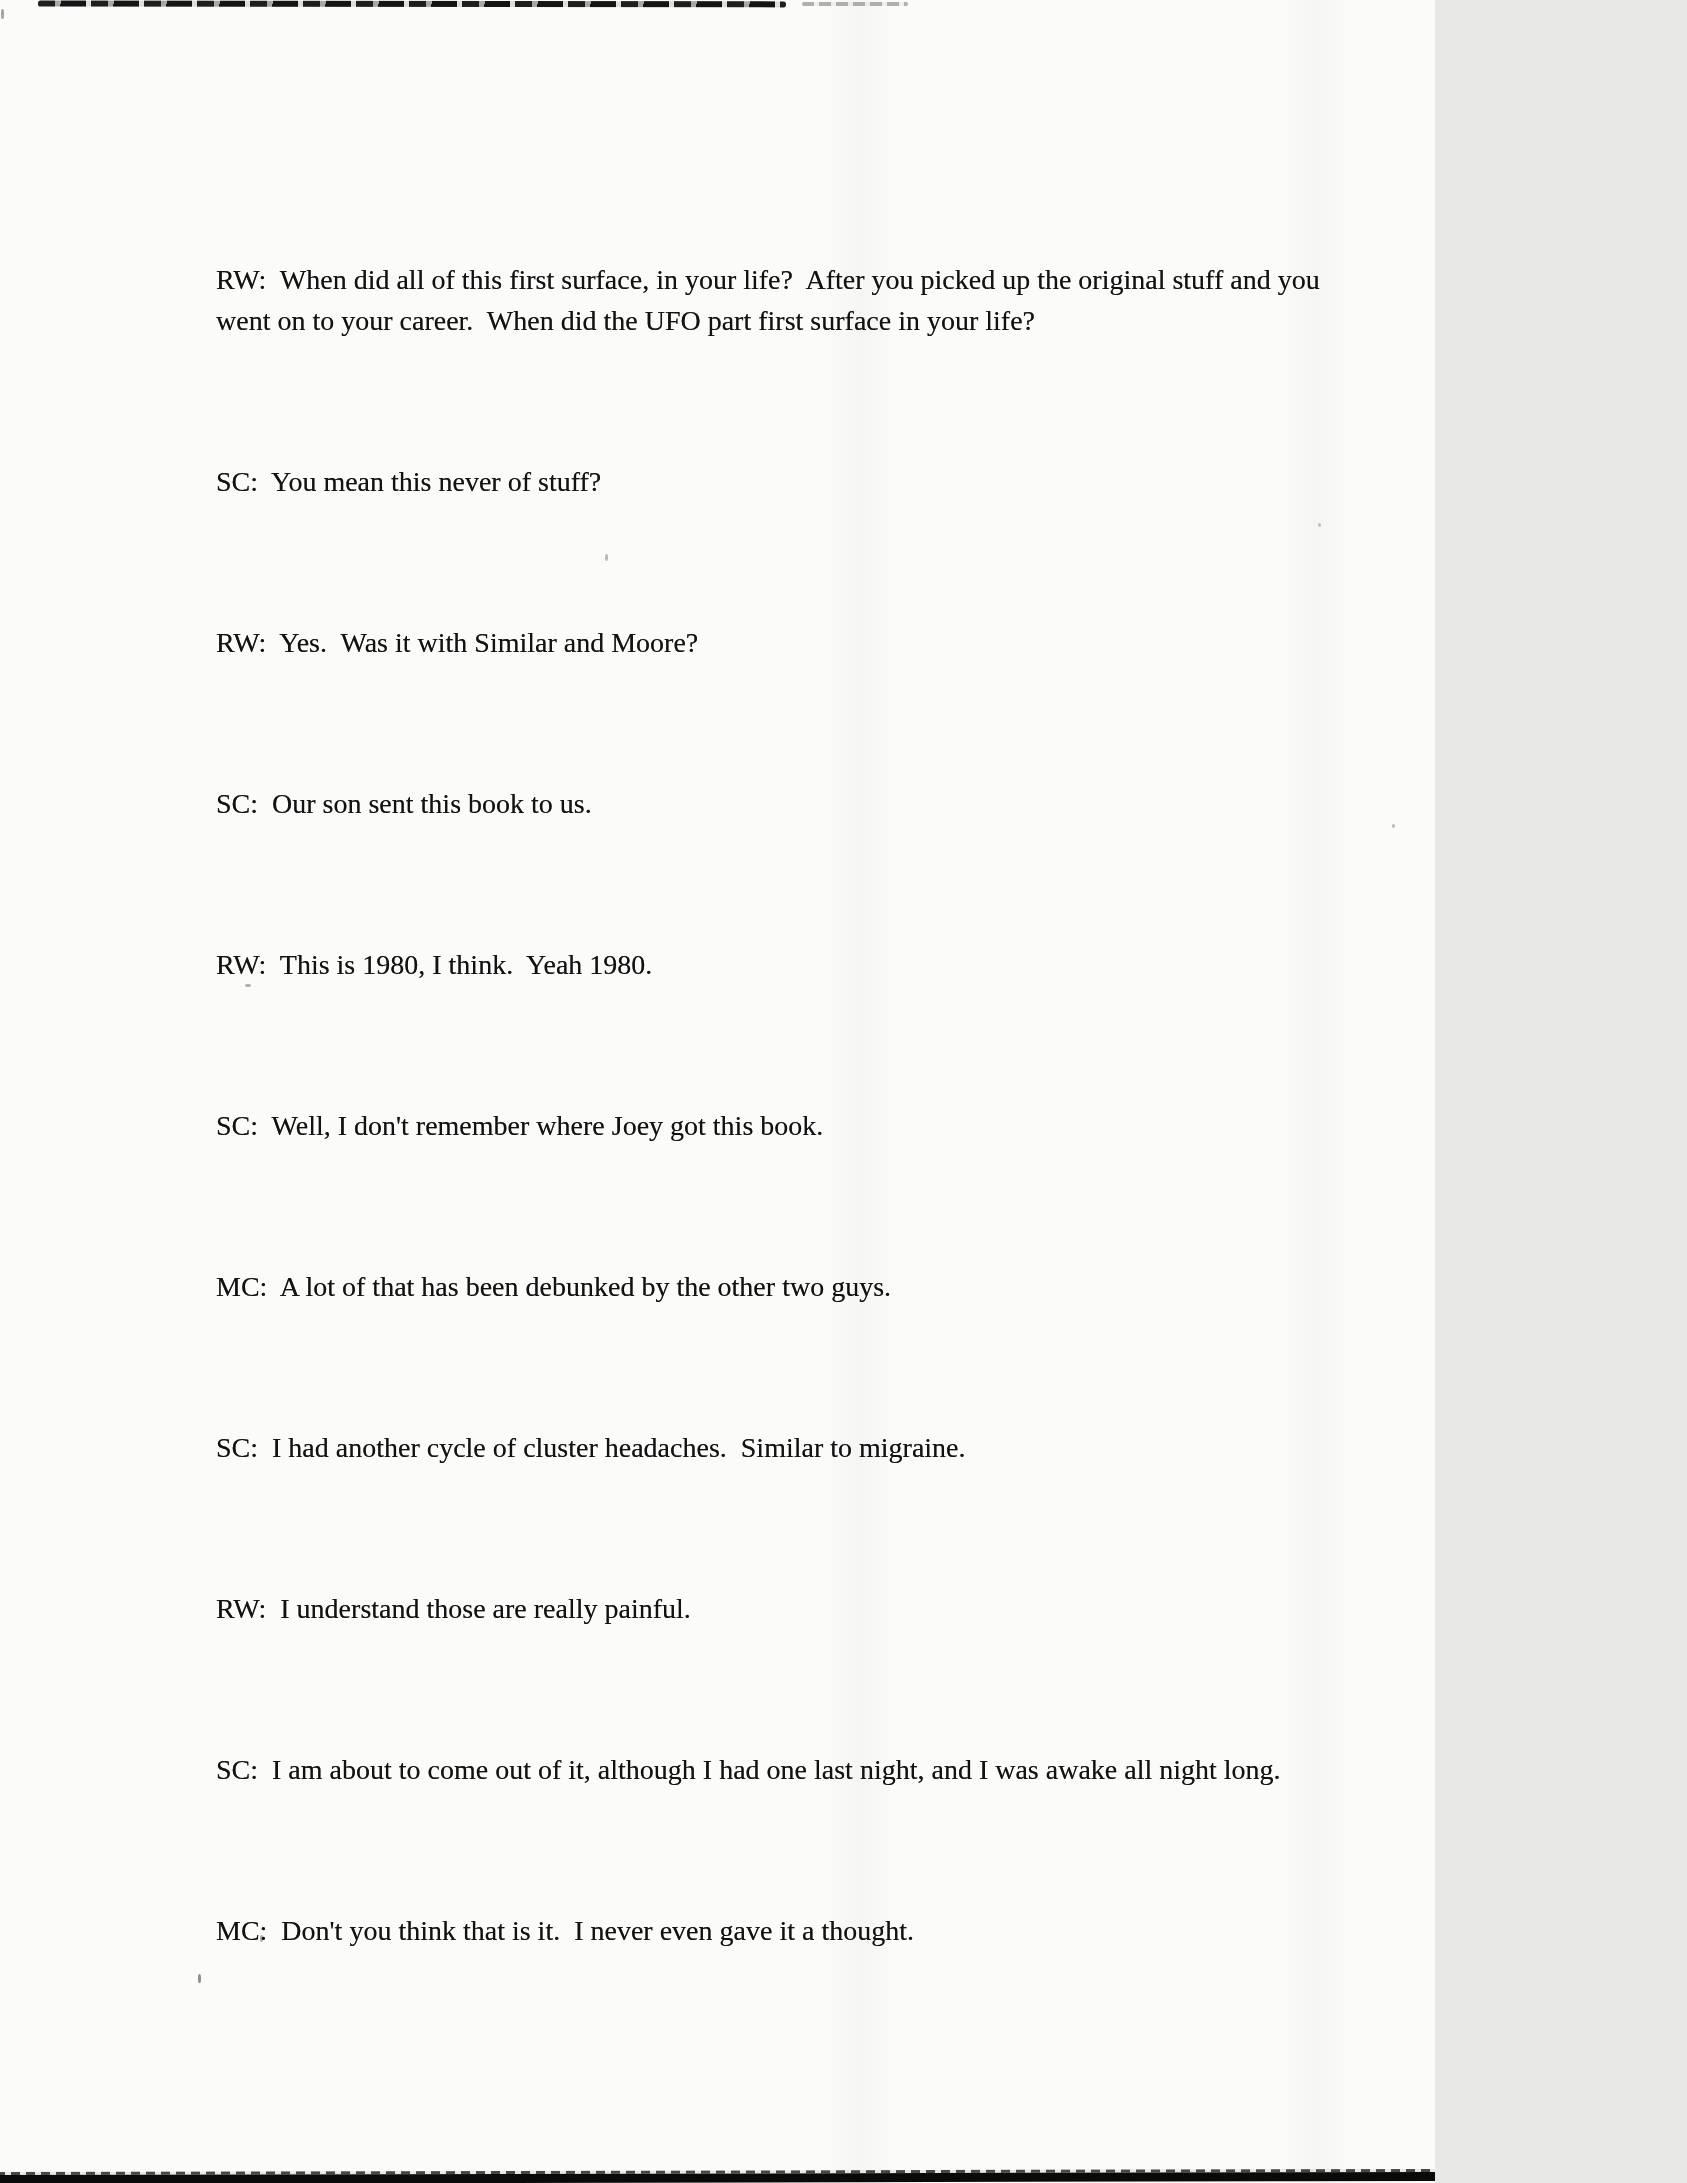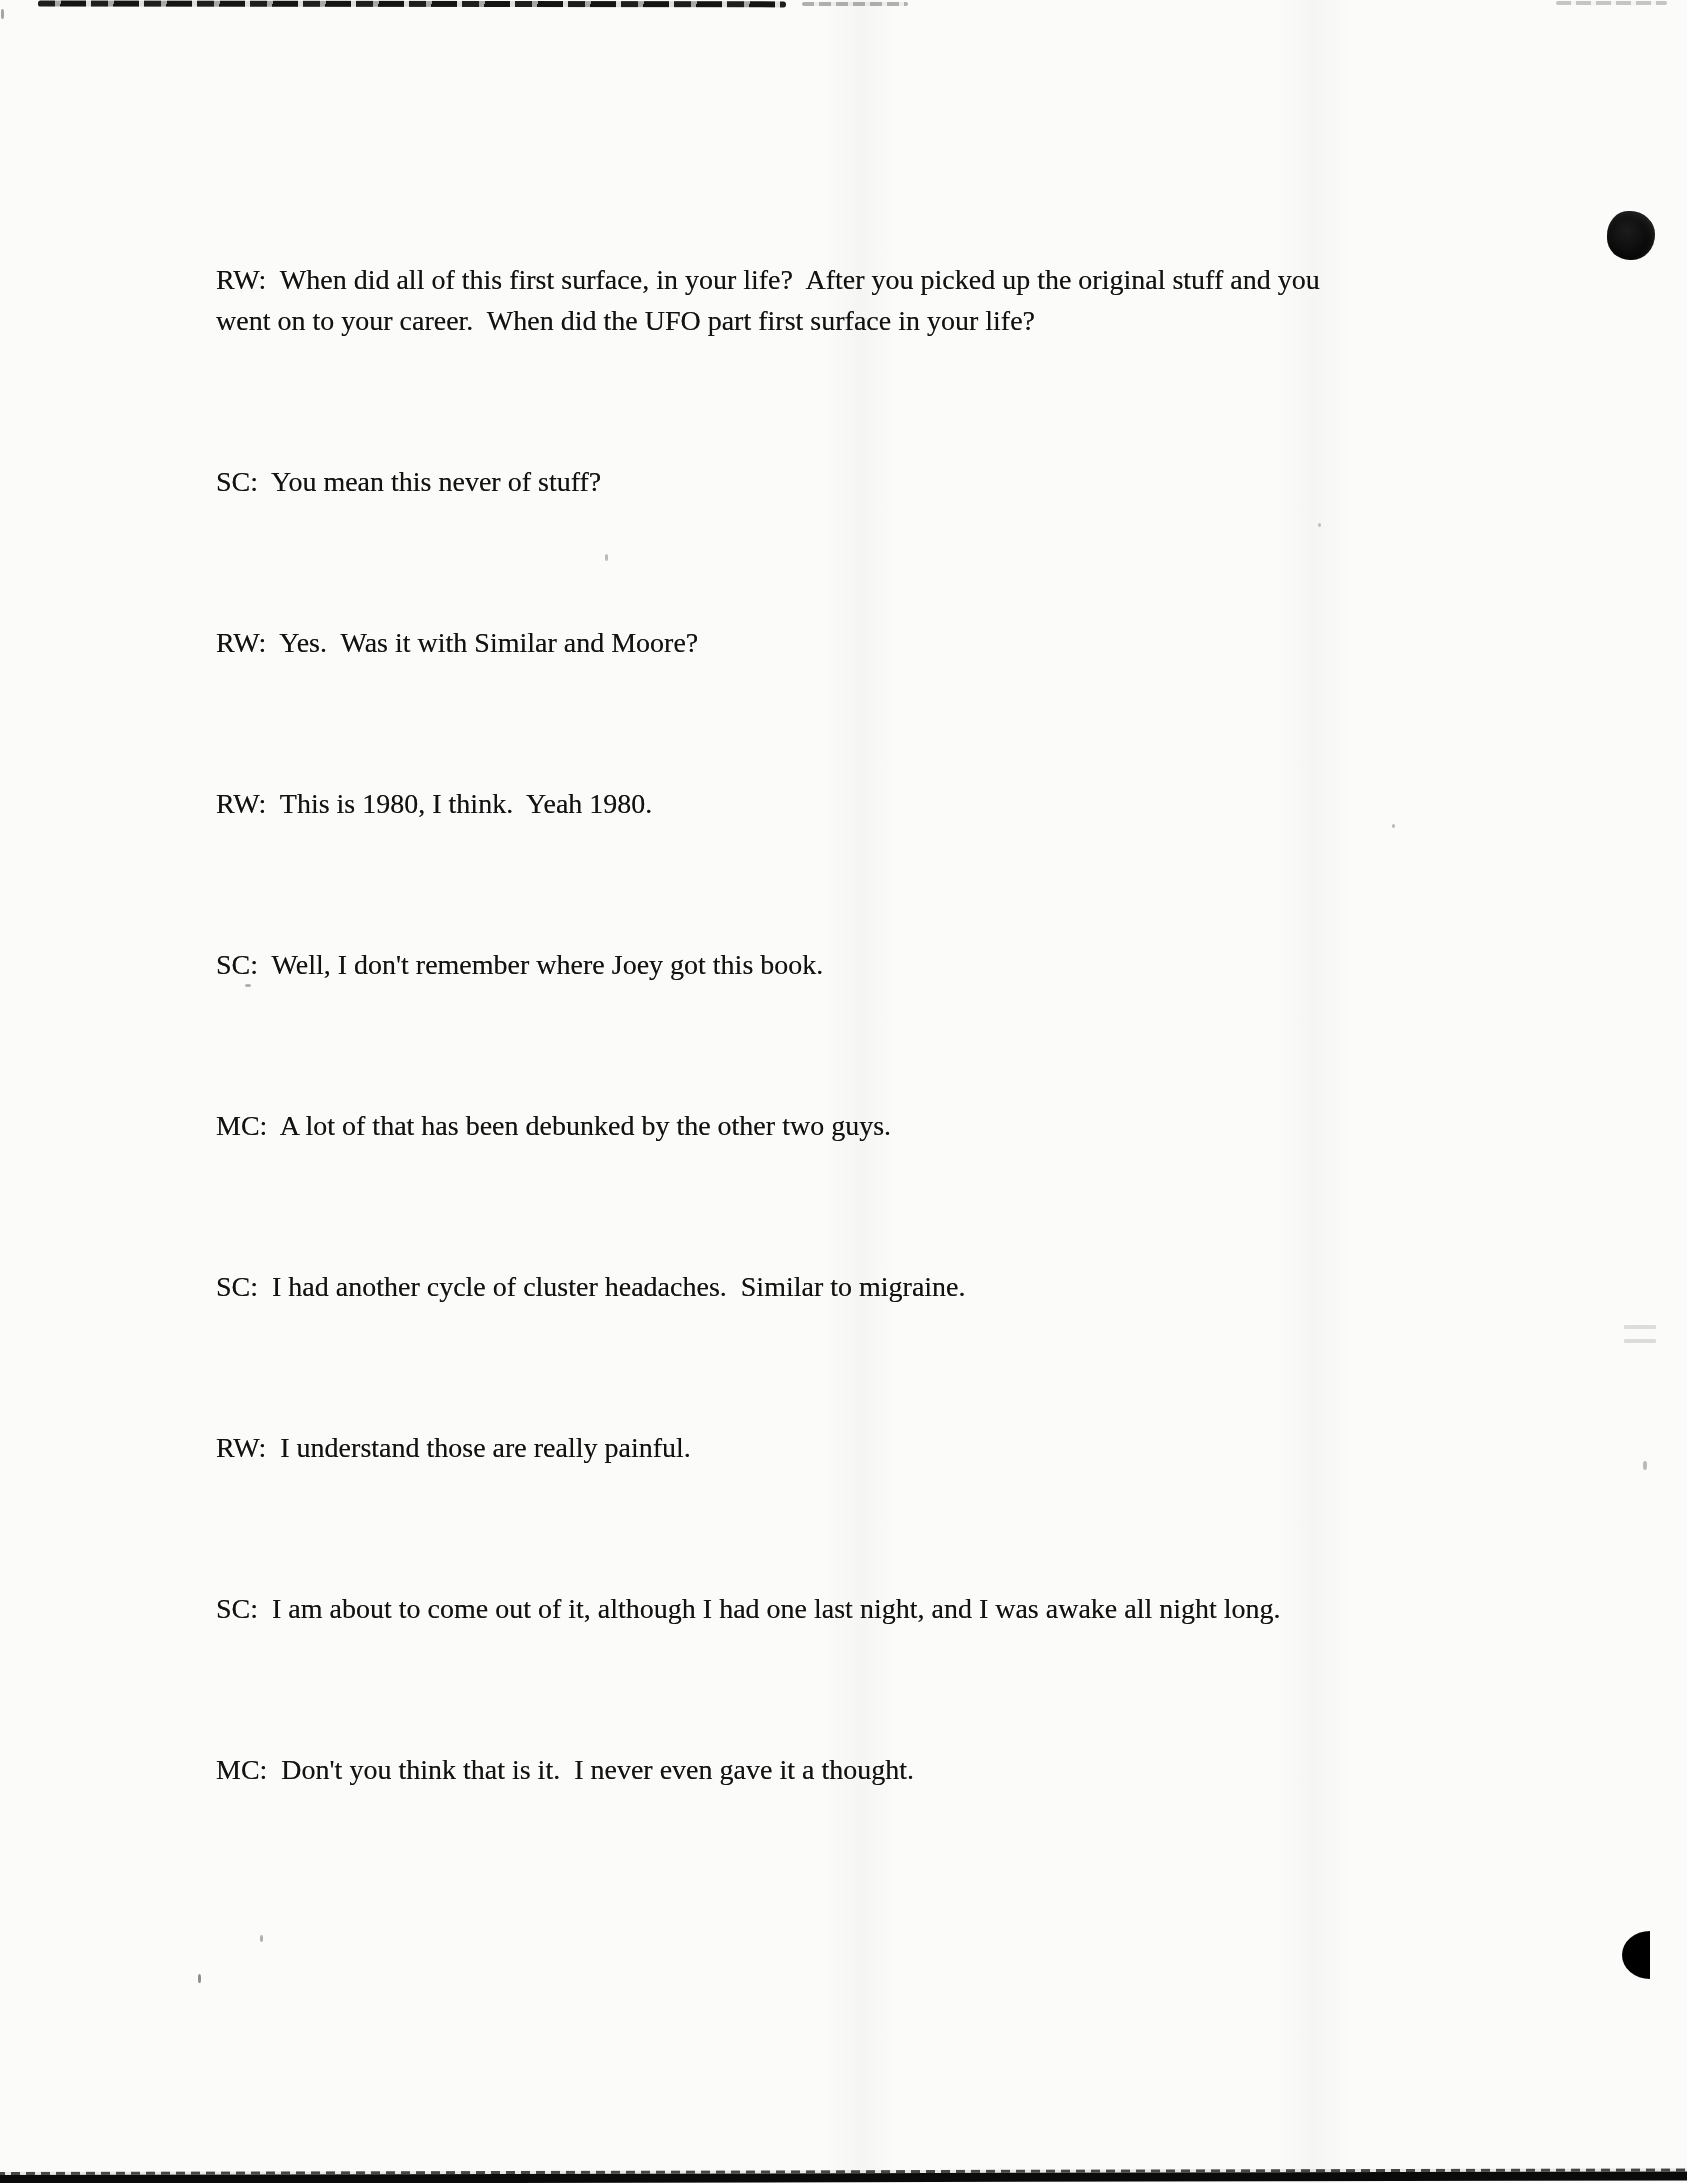--- a/index.html
+++ b/index.html
@@ -1,20 +1,20 @@
 <!DOCTYPE html>
 <html style="--paper: #fbfbfa; --ink: #121212;font-size:10.6px"><head>
 <meta charset="utf-8">
 <style>
   :root { --paper: #fbfbfa; --ink: #121212; }
   html, body { margin: 0; padding: 0; }
   body { width: 1687px; height: 2183px; background: #e8e8e6; }
   .page {
     position: relative;
-    width: 1687px;
+    width: 1435px;
     height: 2183px;
     background: var(--paper, #fbfbfa);
     overflow: hidden;
     font-family: "Liberation Serif", "DejaVu Serif", serif;
   }
   
   .streak {
     position: absolute; top: 0; bottom: 0; width: 73px;
     background: linear-gradient(90deg, rgba(0,0,0,0) 0%, rgba(0,0,0,0.022) 50%, rgba(0,0,0,0) 100%);
     pointer-events: none;
@@ -113,20 +113,21 @@
   <div class="top-strip-faint"></div>
   <div class="top-strip-right"></div>
 
   <div class="hole-punch"></div>
 
   <div class="content">
     <p class="para">RW:  When did all of this first surface, in your life?  After you picked up the original stuff and you
 went on to your career.  When did the UFO part first surface in your life?</p>
     <p class="para">SC:  You mean this never of stuff?</p>
     <p class="para">RW:  Yes.  Was it with Similar and Moore?</p>
+    <p class="para">SC:  Our son sent this book to us.</p>
     <p class="para">RW:  This is 1980, I think.  Yeah 1980.</p>
     <p class="para">SC:  Well, I don't remember where Joey got this book.</p>
     <p class="para">MC:  A lot of that has been debunked by the other two guys.</p>
     <p class="para">SC:  I had another cycle of cluster headaches.  Similar to migraine.</p>
     <p class="para">RW:  I understand those are really painful.</p>
     <p class="para">SC:  I am about to come out of it, although I had one last night, and I was awake all night long.</p>
     <p class="para">MC:  Don't you think that is it.  I never even gave it a thought.</p>
     
     
     

